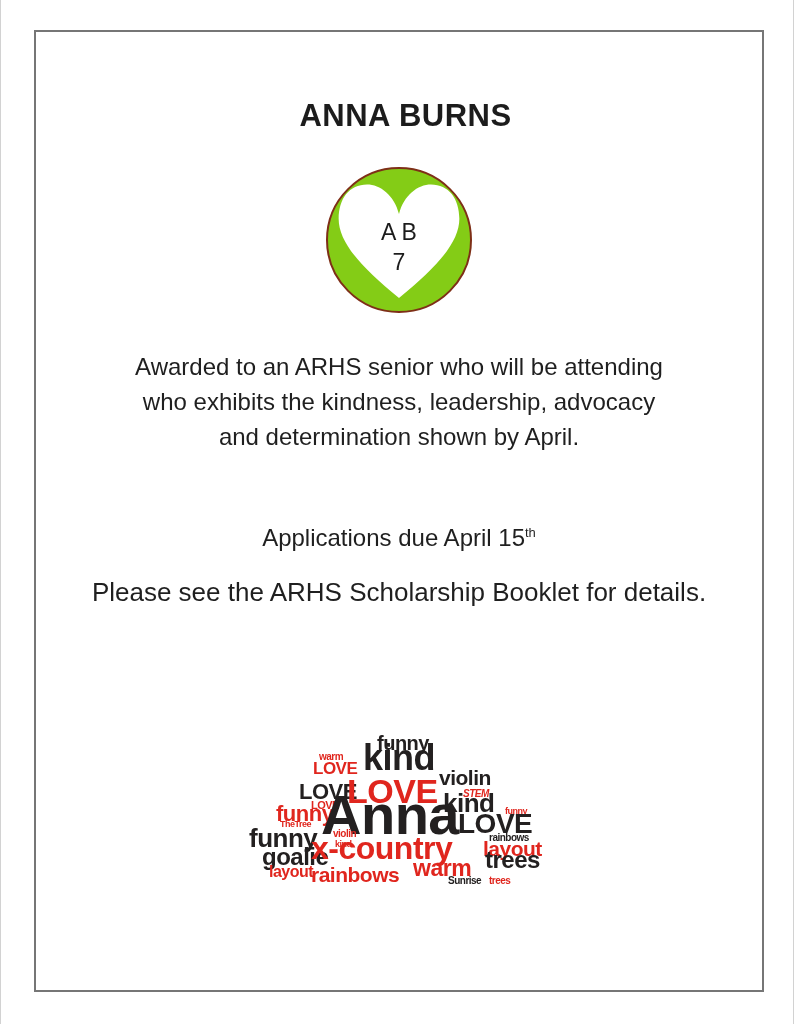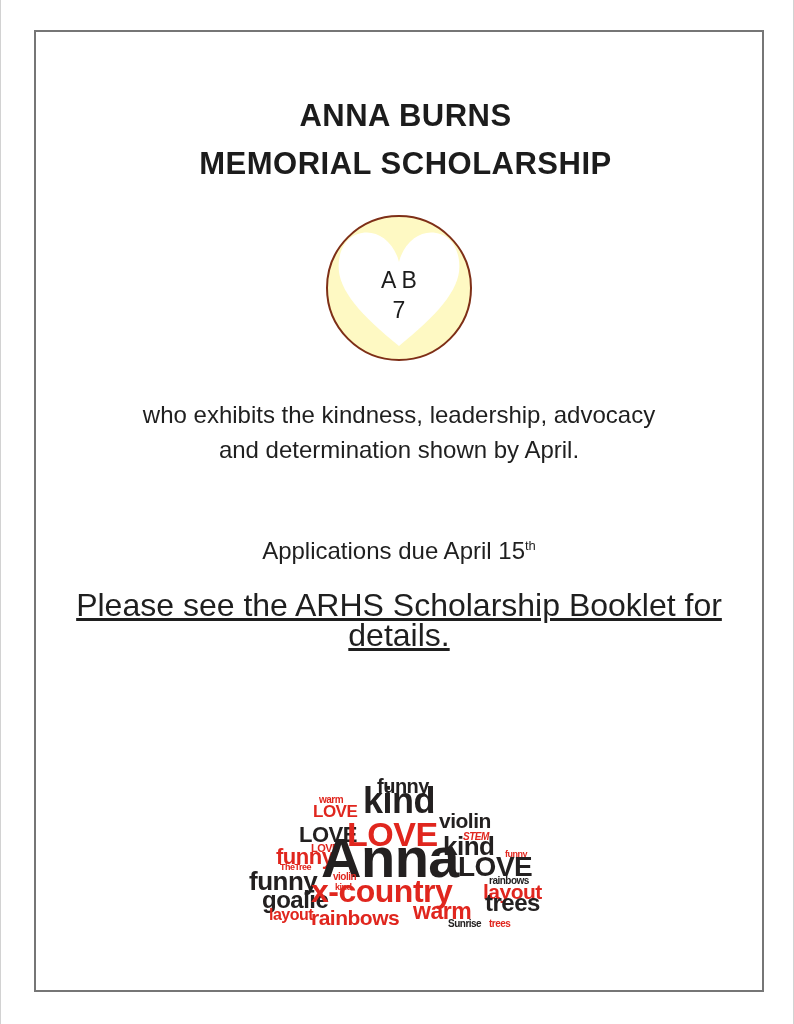--- a/index.html
+++ b/index.html
@@ -53,23 +53,22 @@
   }
   .body-text span { display: block; }
   .deadline {
     margin-top: 64px;
     font-size: 24px;
     line-height: 30px;
   }
   .deadline sup { font-size: 13px; }
   .booklet {
     margin-top: 10px;
-    font-size: 32px;
+    font-size: 26px;
     line-height: 30px;
-    text-decoration: underline;
   }
   .word-cloud {
     position: relative;
     width: 300px; height: 172px;
     margin: 120px auto 0 auto;
     text-align: center;
   }
   .wc-word {
     position: absolute;
     line-height: 1;
@@ -78,36 +77,36 @@
     letter-spacing: -0.5px;
   }
 </style>
 </head>
 <body>
 
 <div class="frame" style="border-color: rgb(118, 118, 118);">
 
   <h1 class="title">
     <span>ANNA BURNS</span>
-    <span>MEMORIAL SCHOLARSHIP</span>
   </h1>
 
   <div class="logo-wrap">
-    <div class="logo-circle" style="background: #fef9c3; border-color: rgb(126, 47, 23);">
+    <div class="logo-circle" style="background: #84cc16; border-color: rgb(126, 47, 23);">
       <svg viewBox="0 0 120 120">
         <path d="M60 38 C 56 22, 44 13, 33 13 C 18 13, 9 25, 9 42 C 9 62, 28 83, 60 109 C 92 83, 111 62, 111 42 C 111 25, 102 13, 87 13 C 76 13, 64 22, 60 38 Z" fill="#ffffff"></path>
       </svg>
       <div class="logo-text">
         <span>A B</span>
         <span>7</span>
       </div>
     </div>
   </div>
 
   <p class="body-text">
+    <span>Awarded to an ARHS senior who will be attending</span>
     <span>who exhibits the kindness, leadership, advocacy</span>
     <span>and determination shown by April.</span>
   </p>
 
   <p class="deadline">
     <span>Applications due April 15</span><sup>th</sup>
   </p>
 
   <p class="booklet">Please see the ARHS Scholarship Booklet for details.</p>
 

